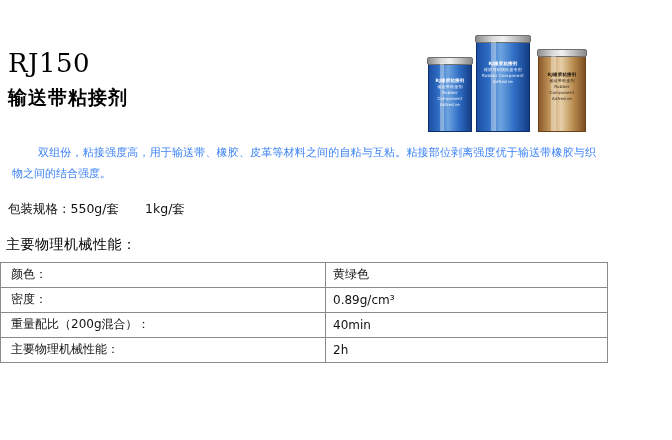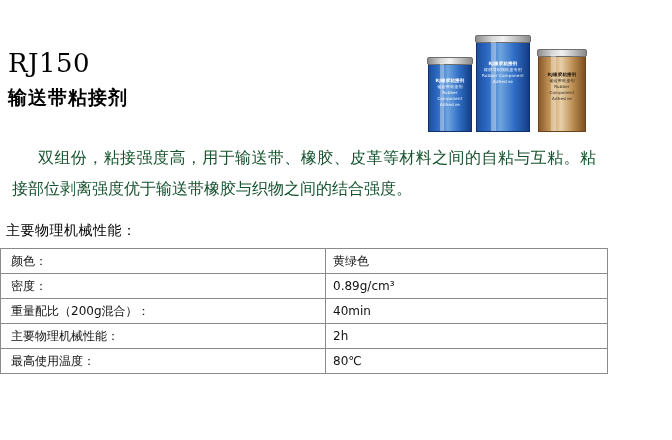--- a/index.html
+++ b/index.html
@@ -110,25 +110,25 @@
     height: 78px;
   }
   .can-tan {
     background: linear-gradient(to right, #8a5a2b 0%, #c79a5e 25%, #e6cfa8 48%, #b98a4e 75%, #7d4f22 100%);
     border-color: #6b4319;
   }
   .can-tan .label { color: #22160a; }
   
   .para {
     margin: 10px 12px 0 12px;
-    font-size: 16px;
+    font-size: 11px;
     line-height: 1.95;
     text-indent: 26px;
     text-align: justify;
-    color: #14532d;
+    color: #3b82f6;
   }
   .spec-line {
     margin: 16px 12px 0 8px;
     font-size: 12.5px;
     color: #111;
   }
   .spec-line .gap {
     display: inline-block;
     width: 26px;
   }
@@ -205,20 +205,23 @@
           <div class="l1">RJ橡胶粘接剂</div>
           <div class="l2">输送带粘接剂</div>
           <div class="l2">Rubber Component Adhesive</div>
         </div>
       </div>
     </div>
   </div>
 
   <div class="para">双组份，粘接强度高，用于输送带、橡胶、皮革等材料之间的自粘与互粘。粘接部位剥离强度优于输送带橡胶与织物之间的结合强度。</div>
 
+  <div class="spec-line">
+    <span>包装规格：</span><span>550g/套</span><span class="gap"></span><span>1kg/套</span>
+  </div>
 
   <div class="section-heading">主要物理机械性能：</div>
 
   <table class="props">
     <tbody>
       <tr>
         <td class="k">颜色：</td>
         <td class="v">黄绿色</td>
       </tr>
       <tr>
@@ -226,20 +229,16 @@
         <td class="v">0.89g/cm³</td>
       </tr>
       <tr>
         <td class="k">重量配比（200g混合）：</td>
         <td class="v">40min</td>
       </tr>
       <tr>
         <td class="k">主要物理机械性能：</td>
         <td class="v">2h</td>
       </tr>
-      <tr>
-        <td class="k">最高使用温度：</td>
-        <td class="v">80℃</td>
-      </tr>
     </tbody>
   </table>
 
 </div>
 
 </body></html>

